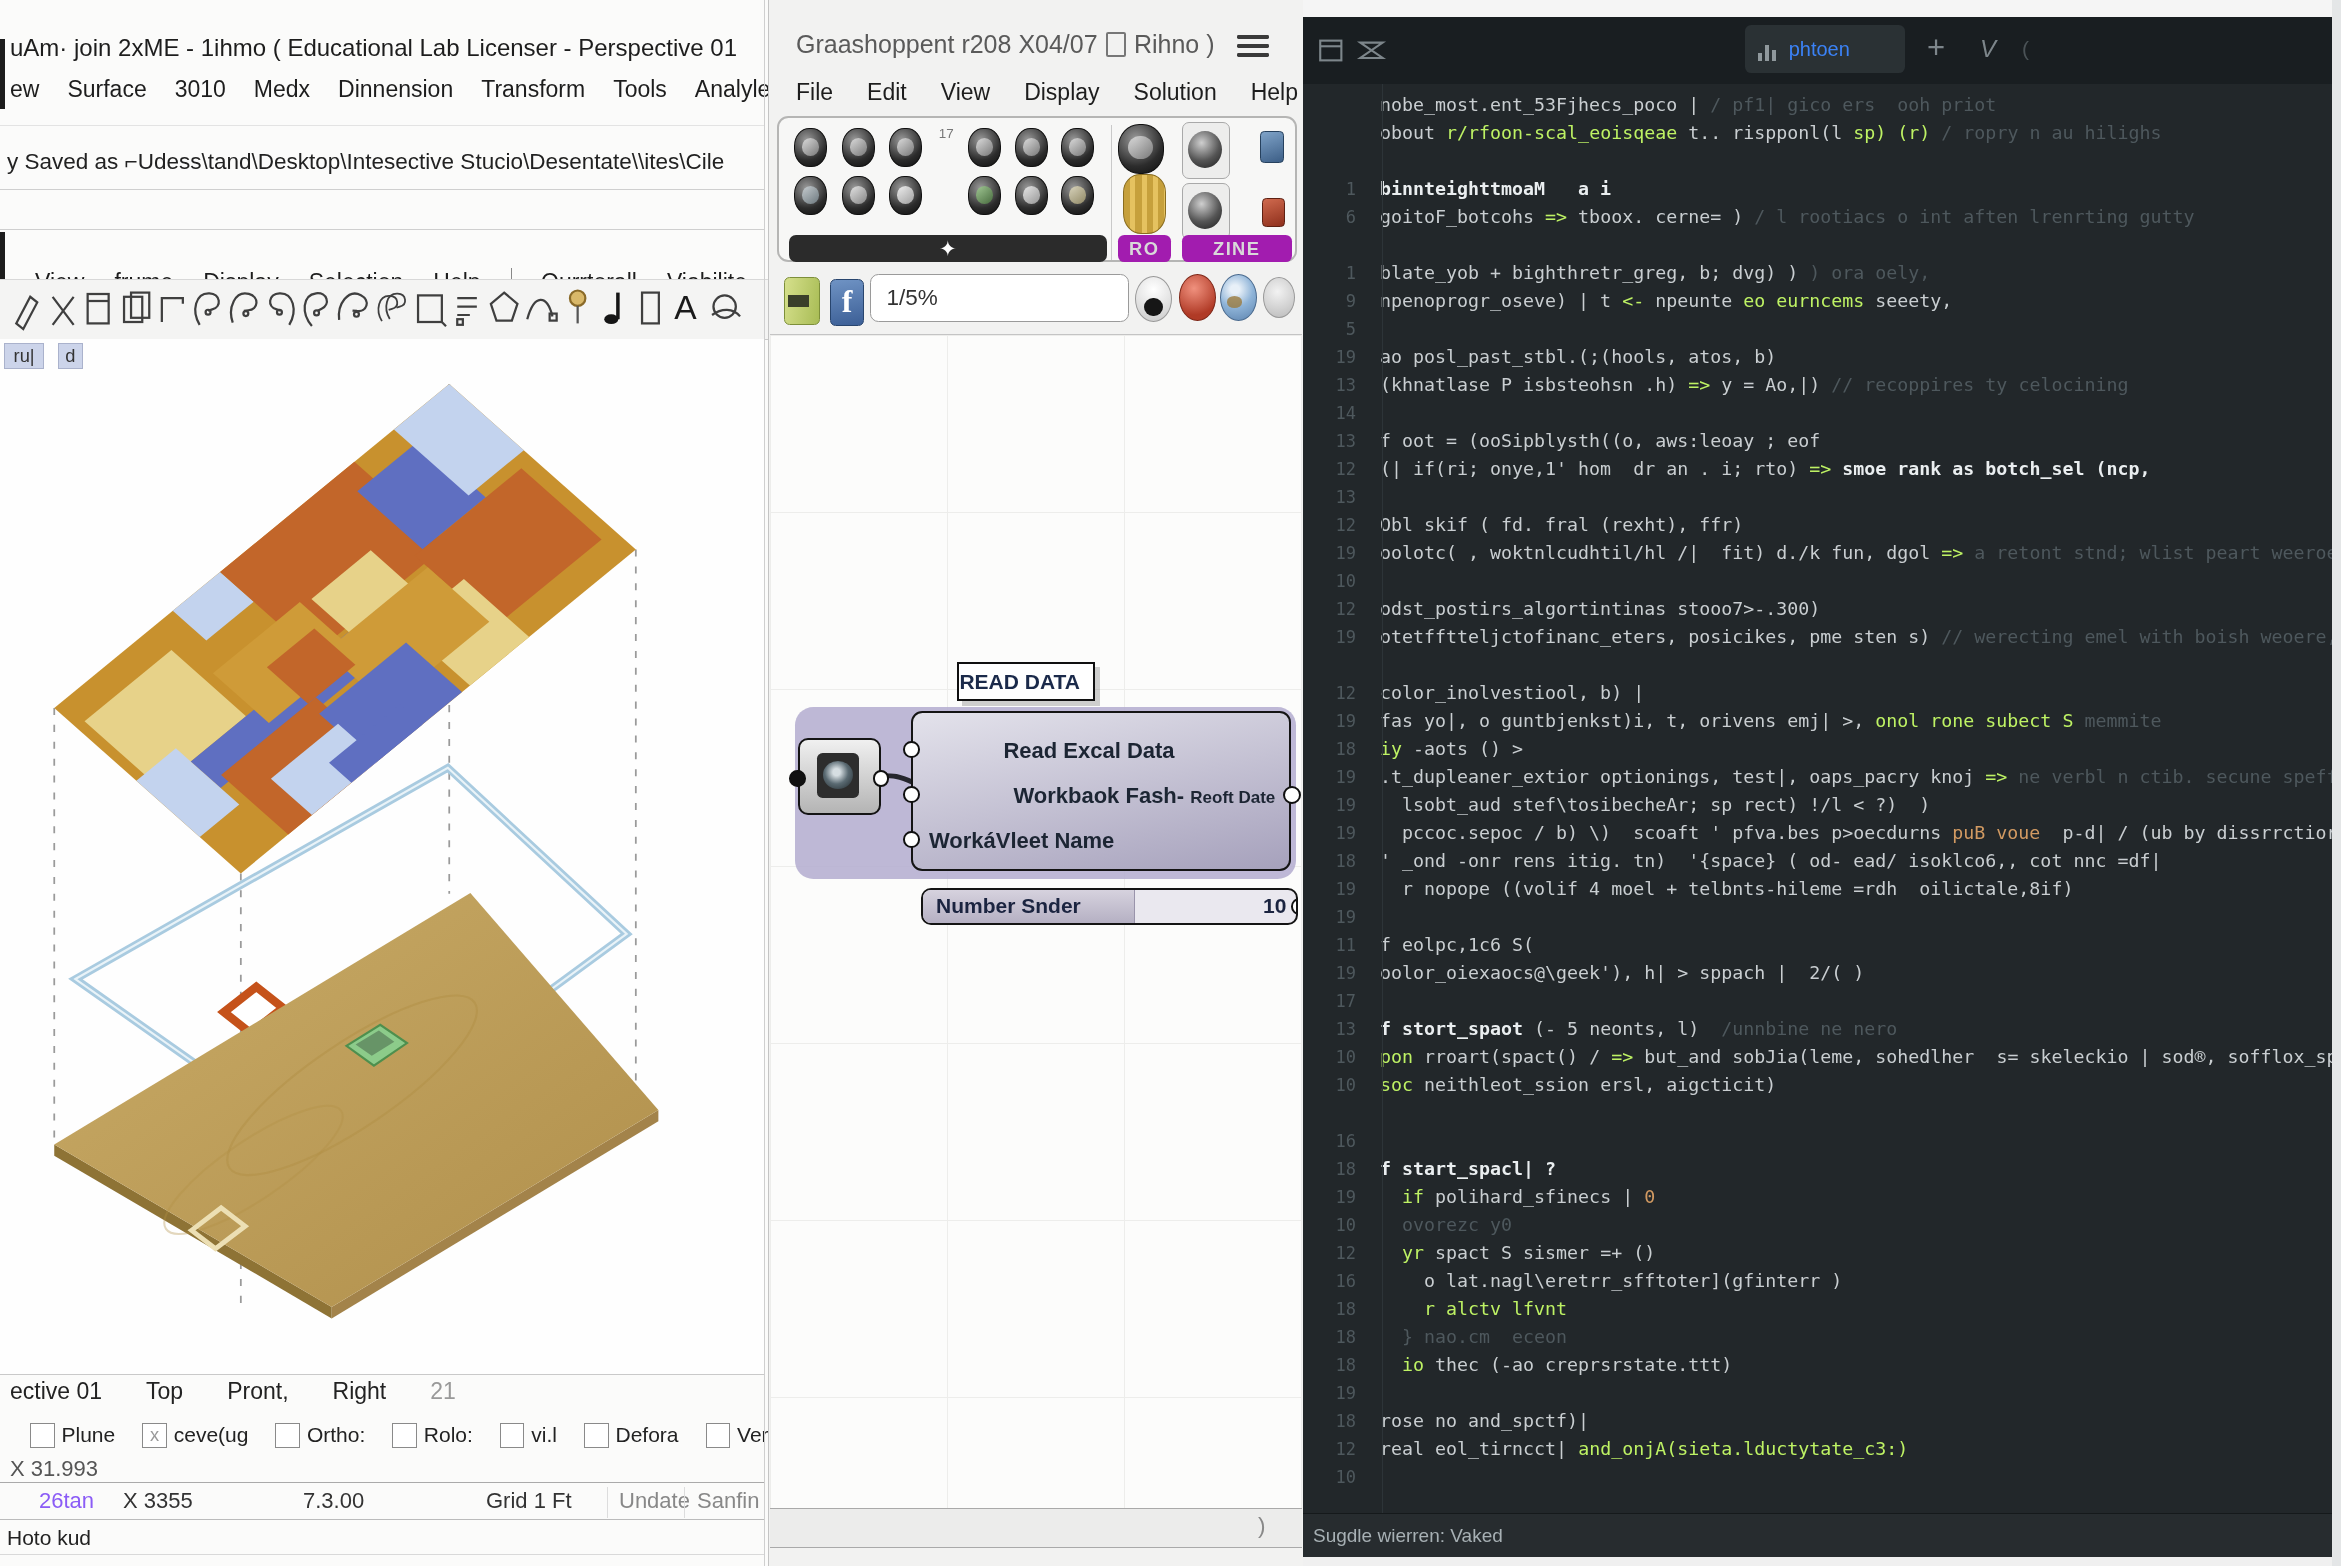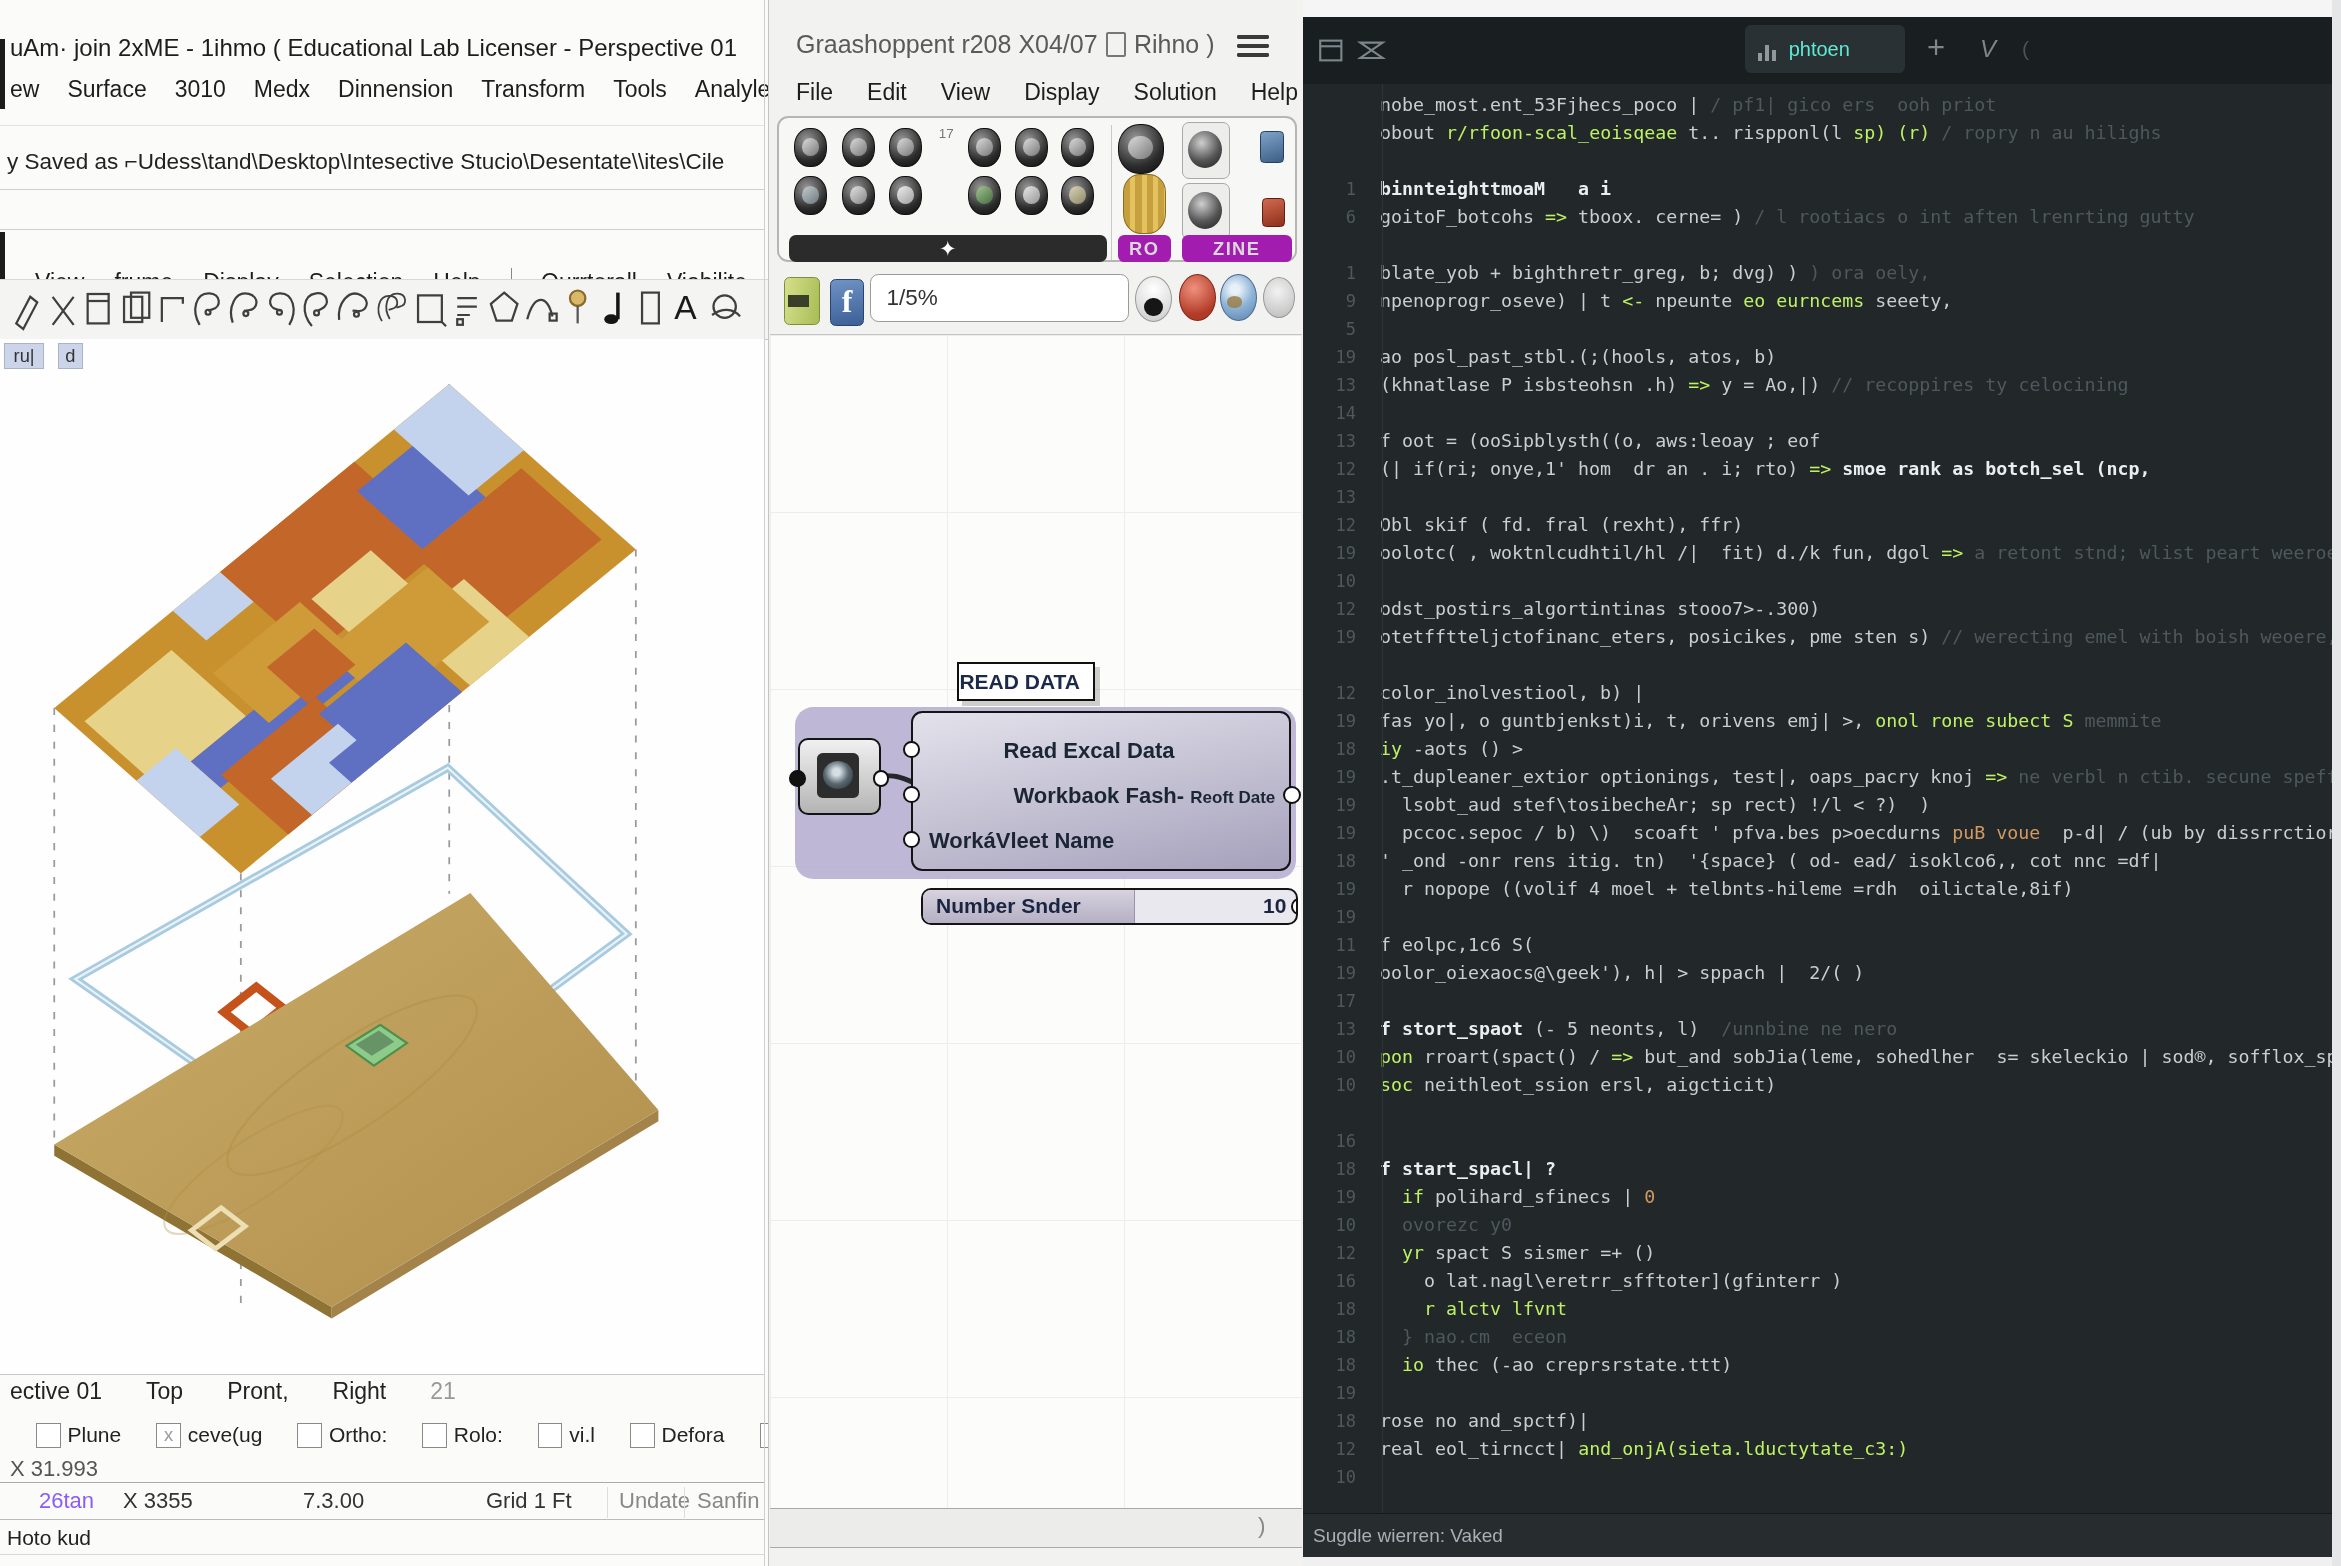--- a/index.html
+++ b/index.html
@@ -17,21 +17,21 @@
   .r-cmd{position:absolute;left:7px;top:149px;font-size:22.5px;color:#222;white-space:nowrap;}
   .r-menu2{position:absolute;left:35px;top:238px;display:flex;gap:30px;font-size:23px;color:#1d1d1d;align-items:center;}
   .r-menu2 .sep{width:1.4px;height:28px;background:#888;}
   .r-toolbar{position:absolute;left:0;top:279px;width:768px;height:59px;background:#f4f4f3;
              border-top:1.4px solid #d8d8d8;border-bottom:1.4px solid #c9c9c9;}
   .viewport{position:absolute;left:0;top:339px;width:764px;height:1035px;background:#fefefe;}
   .minitab{position:absolute;top:3.5px;background:#ccd4ea;border:0.7px solid #aab2cc;color:#333;
            font-size:18.3px;padding:1.4px 8.4px;}
   .vp-tabs{position:absolute;left:10px;top:1378px;display:flex;gap:44px;font-size:23px;color:#222;}
   .vp-tabs .dim{color:#999;}
-  .cb-row{position:absolute;left:36px;top:1423px;display:flex;gap:35px;font-size:21px;color:#222;align-items:center;}
+  .cb-row{position:absolute;left:30px;top:1423px;display:flex;gap:27px;font-size:21px;color:#222;align-items:center;}
   .cb-item{display:flex;align-items:center;gap:7px;}
   .cb-box{width:22.5px;height:22.5px;border:1.4px solid #8a8a8a;background:#fff;display:flex;
           align-items:center;justify-content:center;color:#9a9a9a;font-size:18.3px;}
   .r-coord{position:absolute;left:10px;top:1456px;font-size:22px;color:#555;}
   .r-status{position:absolute;left:0;top:1487px;width:768px;height:32px;font-size:22px;color:#333;}
   .r-status span{position:absolute;top:1.4px;white-space:nowrap;}
   .r-foot{position:absolute;left:7px;top:1526px;font-size:21px;color:#222;}
 
   
   .gh{position:absolute;left:768px;top:0;width:535px;height:1566px;background:#f2f2f1;
@@ -87,21 +87,21 @@
   .gh-scroll{position:absolute;left:1.4px;top:1508px;width:532px;height:38px;background:#ececeb;
              border-top:1.4px solid #a9a9a9;border-bottom:1.4px solid #a9a9a9;}
   .gh-scroll .chev{position:absolute;right:37px;top:4.2px;font-size:22.5px;color:#888;}
 
   
   .editor{position:absolute;left:1303px;top:0;width:1039px;height:1566px;background:#22272a;}
   .ed-top{position:absolute;left:0;top:0;width:1039px;height:17px;background:#f5f5f5;}
   .ed-head{position:absolute;left:0;top:17px;width:1039px;height:68px;background:#191e21;border-bottom:1.4px solid #111518;}
   .ed-tab{position:absolute;left:442px;top:8.4px;width:160px;height:48px;background:#2a3134;border-radius:6.3px;
           display:flex;align-items:center;gap:10px;padding-left:12.7px;box-sizing:border-box;
-          color:#5eead4;font-size:20px;}
+          color:#3b82f6;font-size:20px;}
   .bars i{display:inline-block;width:4.2px;background:#8f989c;margin-right:2.8px;vertical-align:bottom;}
   .ed-glyph{position:absolute;color:#7d868b;}
   .code{position:absolute;left:0;top:84px;width:1039px;height:1429px;background:#22272a;
         font-family:"DejaVu Sans Mono",monospace;font-size:18.3px;overflow:hidden;padding-top:7px;}
   .code::before{content:"";position:absolute;left:79px;top:0;bottom:0;width:0.7px;background:#2d3438;}
   .cl{display:flex;height:28px;line-height:28px;white-space:pre;}
   .ln{flex:none;width:53px;text-align:right;padding-right:24px;color:#4e585d;font-size:17px;}
   .sp{color:#c9ced1;} .sw{color:#eaeef0;font-weight:bold;} .sc{color:#bef264;}
   .so{color:#d29a62;} .sd{color:#4e585d;}
   .ed-status{position:absolute;left:0;top:1513px;width:1039px;height:44px;background:#272c2f;

